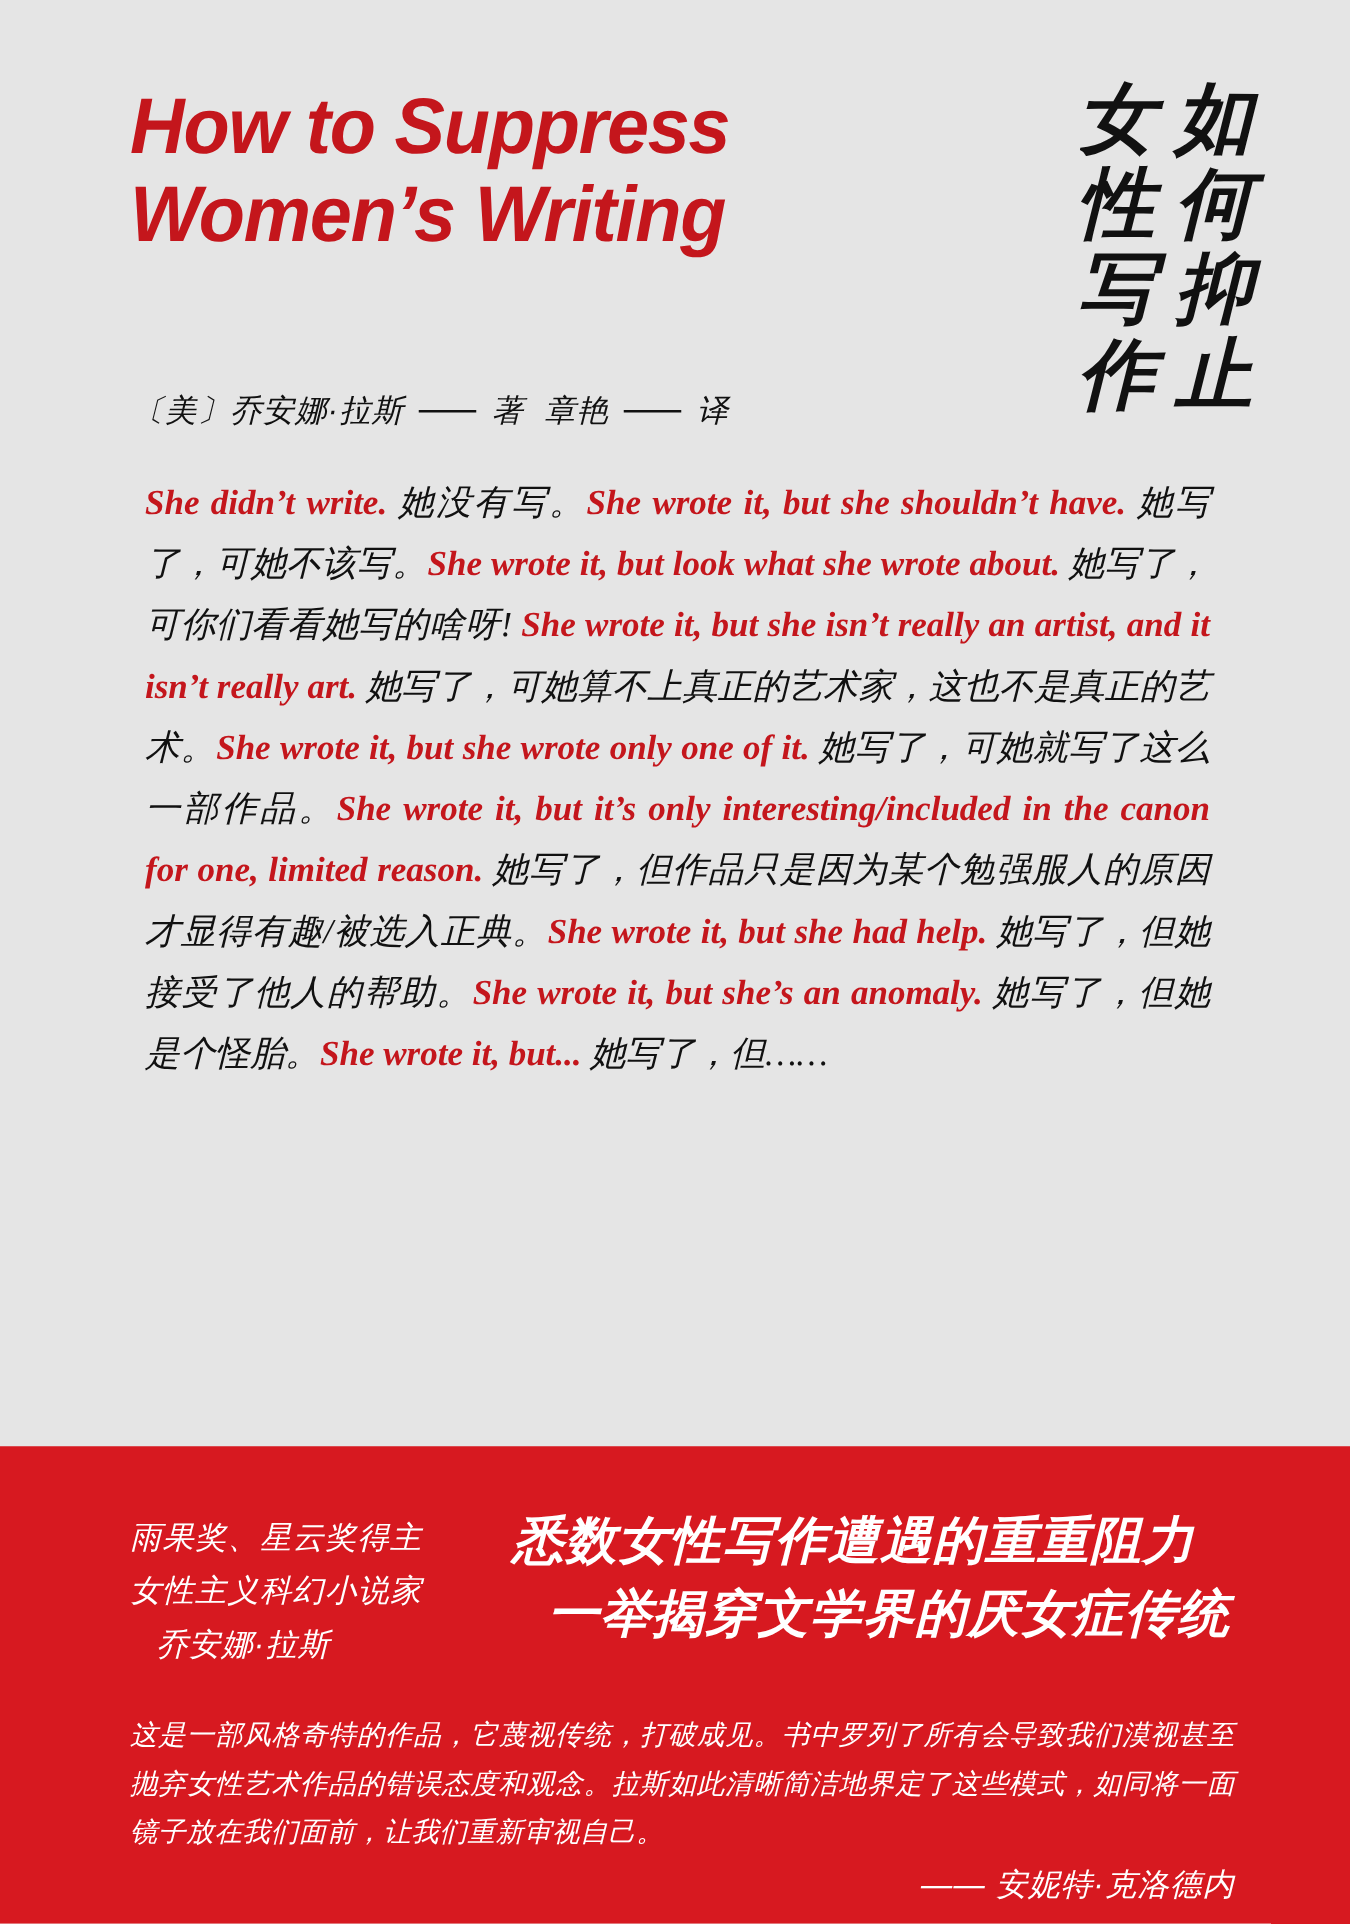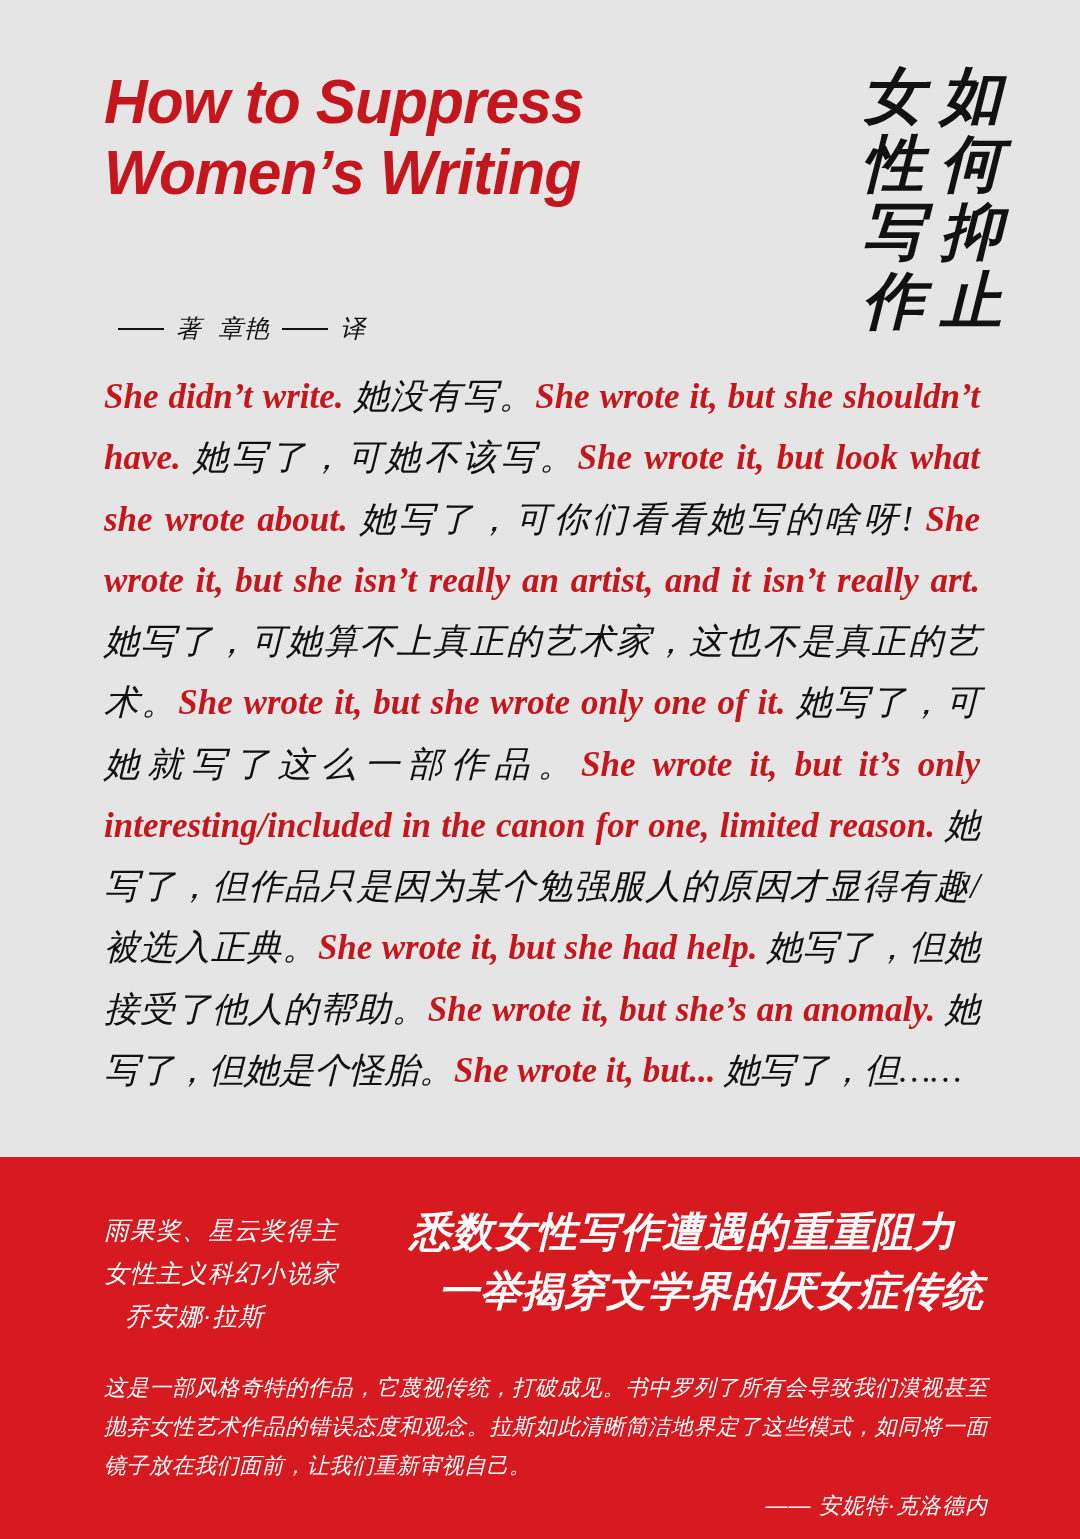--- a/index.html
+++ b/index.html
@@ -92,22 +92,22 @@
     display: block;
   }
 
   
   .blurb {
     flex: 1 1 auto;
     padding: 6px 100px 0 104px;
     box-sizing: border-box;
   }
   .blurb p {
-    margin: 0;
-    font-size: 35px;
+    margin: 12px;
+    font-size: 28px;
     line-height: 1.75;
     text-align: justify;
     text-justify: inter-ideograph;
     color: #111111;
     font-family: "Liberation Serif", serif;
   }
   .blurb .en {
     color: #c4161c;
     font-weight: bold;
     font-family: "Liberation Serif", serif;
@@ -157,21 +157,21 @@
     font-family: "Liberation Sans", sans-serif;
     font-size: 22px;
     line-height: 1.78;
     text-align: justify;
     letter-spacing: 0.5px;
   }
   .attrib {
     margin-top: 6px;
     text-align: right;
     font-family: "Liberation Sans", sans-serif;
-    font-size: 22px;
+    font-size: 25px;
     letter-spacing: 1px;
   }
 </style>
 </head>
 <body>
 
 <div class="cover">
 
   <div class="header">
 
@@ -189,20 +189,21 @@
         </div>
       <div class="col">
           <span>女</span>
           <span>性</span>
           <span>写</span>
           <span>作</span>
         </div>
     </div>
 
     <div class="byline">
+      <span>〔美〕乔安娜·拉斯</span>
       <span class="rule"></span>
       <span>著</span>
       <span class="gap"></span>
       <span>章艳</span>
       <span class="rule"></span>
       <span>译</span>
     </div>
 
   </div>
 

